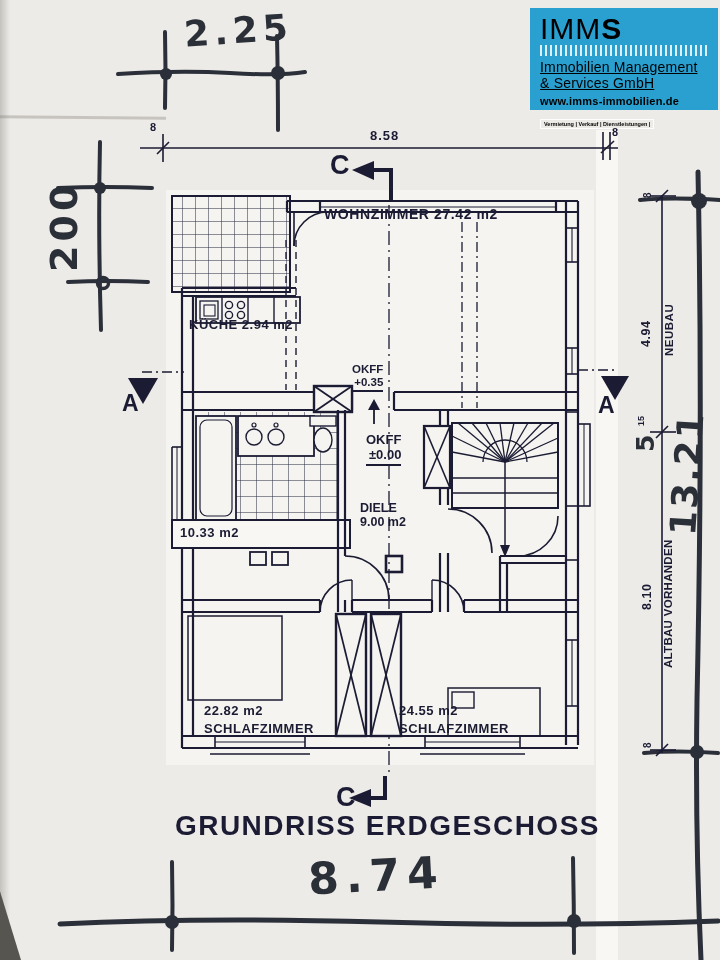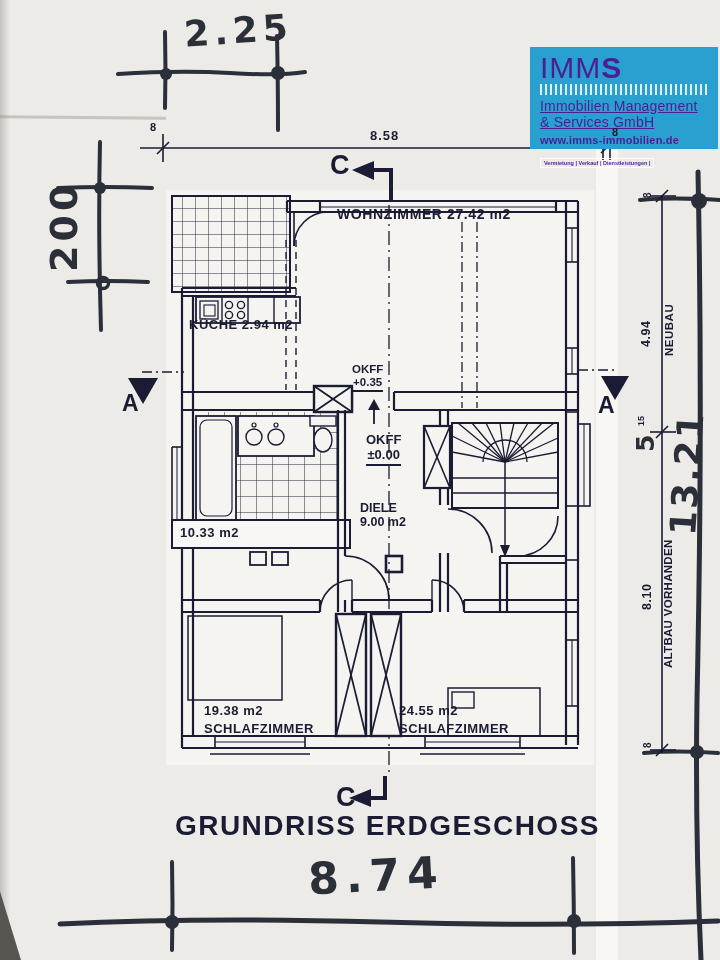--- a/index.html
+++ b/index.html
@@ -4,34 +4,34 @@
 <style>
   html,body{margin:0;padding:0;}
   #page{position:relative;width:720px;height:960px;background:#edebe7;overflow:hidden;
         font-family:"Liberation Sans",sans-serif;}
   .abs{position:absolute;}
   .hand{font-family:"DejaVu Sans",sans-serif;font-weight:700;color:#2b2f38;}
   .rot{transform-origin:0 0;transform:rotate(-90deg);white-space:nowrap;}
   .rot86{transform-origin:0 0;transform:rotate(-86deg);white-space:nowrap;}
   .nw{white-space:nowrap;}
   
-  #logo{left:530px;top:8px;width:188px;height:102px;background:#2aa0d0;color:#4c1d95;
-        padding:7px 10px;box-sizing:border-box;margin-top:39px;}
+  #logo{left:530px;top:8px;width:188px;height:102px;background:#2aa0d0;color:#000000;
+        padding:7px 10px;box-sizing:border-box;}
   #logo .brand{font-size:30px;line-height:28px;letter-spacing:1px;}
   #logo .brand .imm{font-weight:400;}
   #logo .brand .s{font-weight:700;}
   #logo .bars{height:11px;margin:2px 0 3px 0;
         background:repeating-linear-gradient(90deg,rgba(255,255,255,.85) 0 2px,rgba(255,255,255,0) 2px 5px);}
   #logo .sub{font-size:14px;letter-spacing:.2px;margin-bottom:4px;text-decoration:underline;}
   #logo .web{font-size:11px;font-weight:700;letter-spacing:.2px;margin-bottom:5px;}
   #logo .foot{font-size:5.5px;font-weight:700;border:1px solid rgba(255,255,255,.9);
         display:inline-block;padding:1px 3px;}
   
   .plabel{position:absolute;color:#1b1b33;font-weight:700;}
-  .okff{border-bottom:2.5px solid #1b1b33;padding-bottom:1px;text-align:center;line-height:1.15;}
+  .okff{border-bottom:2.5px solid #1b1b33;padding-bottom:1px;text-align:right;line-height:1.15;}
   
   #edgeL{left:0;top:0;width:10px;height:960px;background:linear-gradient(90deg,rgba(90,88,82,.28),rgba(90,88,82,0));}
   #band{left:596px;top:130px;width:22px;height:830px;background:rgba(250,249,246,.85);}
   #crease{left:0;top:116px;width:166px;height:3px;background:rgba(120,118,110,.33);transform:rotate(.6deg);}
   #blob{left:0;top:882px;width:30px;height:78px;background:#56554f;
         clip-path:polygon(0 12%,70% 100%,0 100%);}
   #planbg{left:166px;top:190px;width:428px;height:575px;background:#f5f4f0;}
 </style>
 </head>
 <body>
@@ -303,37 +303,37 @@
   <div class="plabel rot nw" style="left:636px;top:426px;font-size:9px;">15</div>
   <div class="plabel rot nw" style="left:640px;top:610px;font-size:12.5px;letter-spacing:.5px;">8.10</div>
   <div class="plabel rot nw" style="left:662px;top:668px;font-size:11.5px;letter-spacing:.3px;">ALTBAU VORHANDEN</div>
   <div class="plabel rot nw" style="left:642px;top:748px;font-size:10px;">8</div>
 
   <div class="plabel nw" style="left:330px;top:150px;font-size:27px;">C</div>
   <div class="plabel nw" style="left:336px;top:782px;font-size:27px;">C</div>
   <div class="plabel nw" style="left:122px;top:390px;font-size:23px;">A</div>
   <div class="plabel nw" style="left:598px;top:392px;font-size:23px;">A</div>
 
-  <div class="plabel nw" style="left:337px;top:206px;font-size:14px;letter-spacing:.6px;">WOHNZIMMER 27.42 m2</div>
+  <div class="plabel nw" style="left:324px;top:206px;font-size:14px;letter-spacing:.6px;">WOHNZIMMER 27.42 m2</div>
   <div class="plabel nw" style="left:189px;top:317px;font-size:13px;letter-spacing:.5px;">KÜCHE 2.94 m2</div>
   <div class="plabel okff nw" style="left:352px;top:363px;font-size:11.5px;">
     <div>OKFF</div>
     <div>+0.35</div>
   </div>
   <div class="plabel okff nw" style="left:366px;top:433px;font-size:13px;">
     <div>OKFF</div>
     <div>±0.00</div>
   </div>
   <div class="plabel nw" style="left:180px;top:525px;font-size:13px;letter-spacing:.5px;text-align:right;">10.33 m2</div>
   <div class="plabel nw" style="left:360px;top:501px;font-size:12.5px;line-height:1.15;">
     <div>DIELE</div>
     <div>9.00 m2</div>
   </div>
   <div class="plabel nw" style="left:204px;top:702px;font-size:13px;line-height:1.35;letter-spacing:.5px;">
-    <div>19.38 m2</div>
+    <div>22.82 m2</div>
     <div>SCHLAFZIMMER</div>
   </div>
   <div class="plabel nw" style="left:399px;top:702px;font-size:13px;line-height:1.35;letter-spacing:.5px;">
     <div>24.55 m2</div>
     <div>SCHLAFZIMMER</div>
   </div>
 
   <div class="plabel" style="left:160px;top:810px;width:440px;text-align:right;font-size:28px;letter-spacing:1.5px;">GRUNDRISS ERDGESCHOSS</div>
 
 </div>

